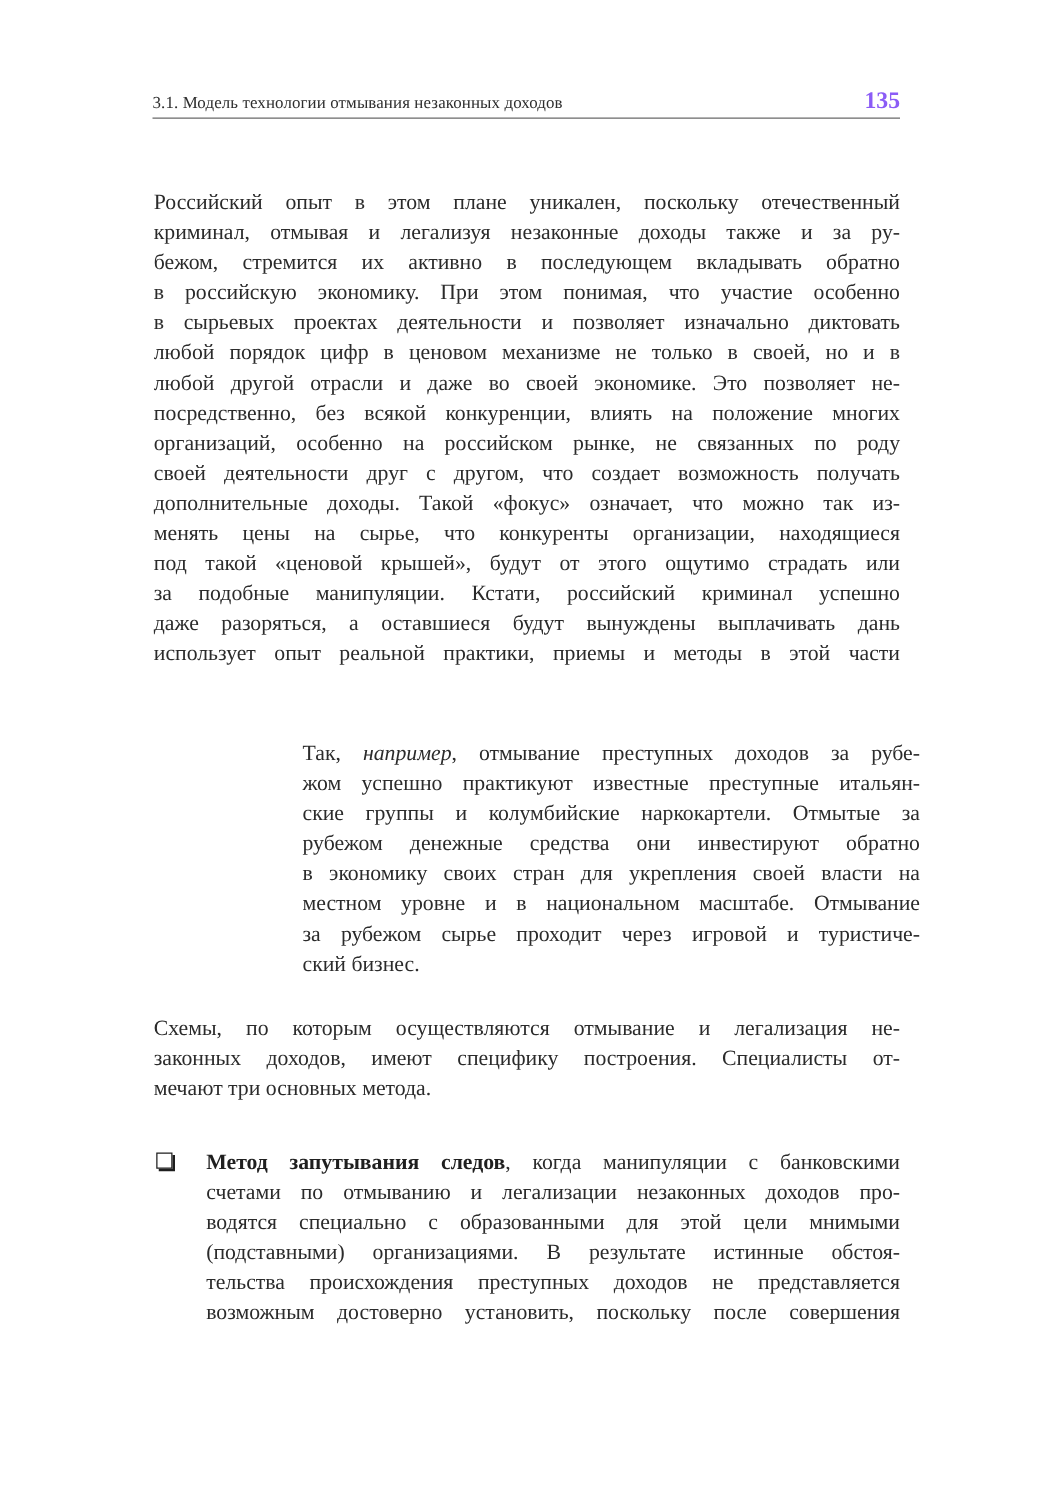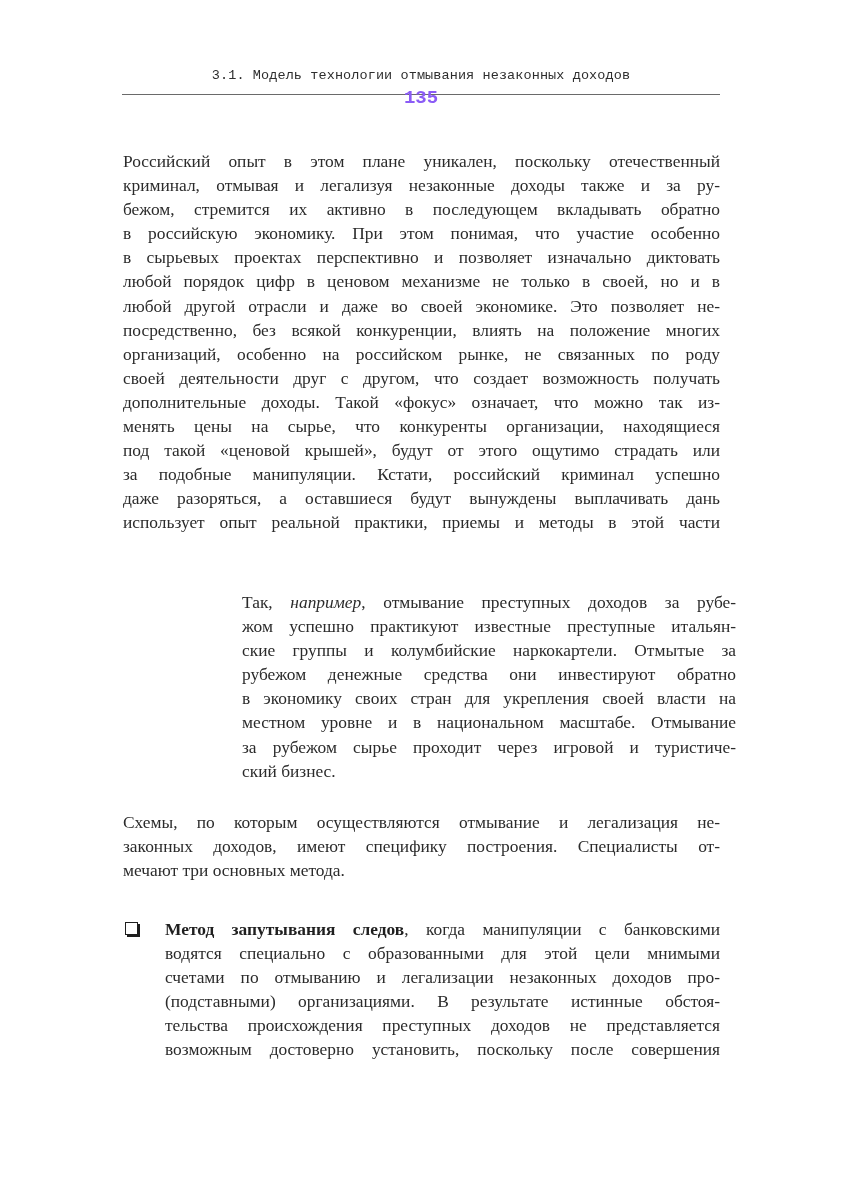--- a/index.html
+++ b/index.html
@@ -16,23 +16,22 @@
     }
     .running-head {
       position: absolute;
       left: 122px;
       top: 68px;
       width: 598px;
       height: 26px;
       border-bottom: 1.5px solid #6a6a6a;
       display: flex;
       justify-content: space-between;
-      align-items: center;
-      font-family: Liberation Mono, monospace;
-      flex-direction: column;
+      align-items: flex-end;
+      font-family: Liberation Serif, serif;
     }
     .running-title {
       font-size: 13.5px;
       color: #2e2e2e;
       padding-bottom: 4px;
       letter-spacing: 0.1px;
     }
     .page-number {
       font-size: 19px;
       font-weight: bold;
@@ -104,21 +103,21 @@
 <div class="running-head">
   <span class="running-title">3.1. Модель технологии отмывания незаконных доходов</span>
   <span class="page-number">135</span>
 </div>
 
 <div class="text para1">
   <span class="line">Российский опыт в этом плане уникален, поскольку отечественный</span>
   <span class="line">криминал, отмывая и легализуя незаконные доходы также и за ру-</span>
   <span class="line">бежом, стремится их активно в последующем вкладывать обратно</span>
   <span class="line">в российскую экономику. При этом понимая, что участие особенно</span>
-  <span class="line">в сырьевых проектах перспективно и позволяет изначально диктовать</span>
+  <span class="line">в сырьевых проектах деятельности и позволяет изначально диктовать</span>
   <span class="line">любой порядок цифр в ценовом механизме не только в своей, но и в</span>
   <span class="line">любой другой отрасли и даже во своей экономике. Это позволяет не-</span>
   <span class="line">посредственно, без всякой конкуренции, влиять на положение многих</span>
   <span class="line">организаций, особенно на российском рынке, не связанных по роду</span>
   <span class="line">своей деятельности друг с другом, что создает возможность получать</span>
   <span class="line">дополнительные доходы. Такой «фокус» означает, что можно так из-</span>
   <span class="line">менять цены на сырье, что конкуренты организации, находящиеся</span>
   <span class="line">под такой «ценовой крышей», будут от этого ощутимо страдать или</span>
   <span class="line">за подобные манипуляции. Кстати, российский криминал успешно</span>
   <span class="line">даже разоряться, а оставшиеся будут вынуждены выплачивать дань</span>
@@ -139,19 +138,19 @@
 <div class="text para2">
   <span class="line">Схемы, по которым осуществляются отмывание и легализация не-</span>
   <span class="line">законных доходов, имеют специфику построения. Специалисты от-</span>
   <span class="line last">мечают три основных метода.</span>
 </div>
 
 <div class="text bullet-item">
   <span class="bullet-box"></span>
   <div class="bullet-text">
     <span class="line"><span class="bold">Метод запутывания следов</span><span>, когда манипуляции с банковскими</span></span>
+    <span class="line">счетами по отмыванию и легализации незаконных доходов про-</span>
     <span class="line">водятся специально с образованными для этой цели мнимыми</span>
-    <span class="line">счетами по отмыванию и легализации незаконных доходов про-</span>
     <span class="line">(подставными) организациями. В результате истинные обстоя-</span>
     <span class="line">тельства происхождения преступных доходов не представляется</span>
     <span class="line">возможным достоверно установить, поскольку после совершения</span>
   </div>
 </div>
 
 </body></html>

